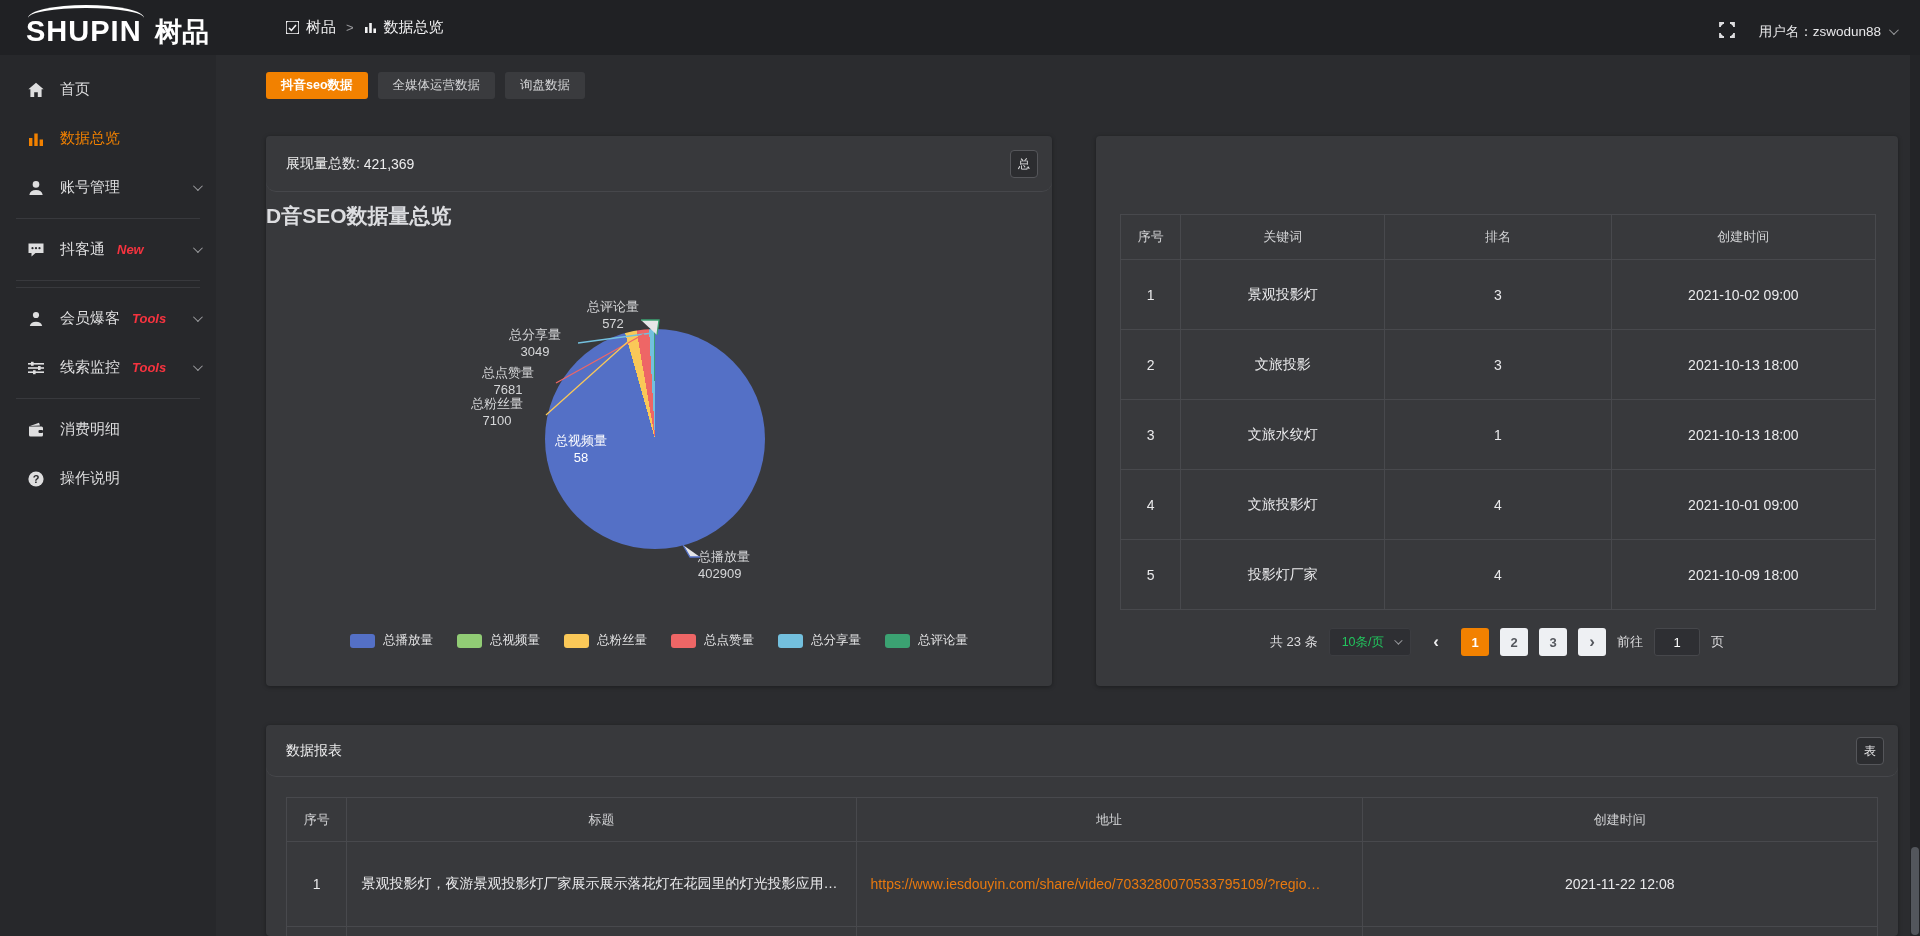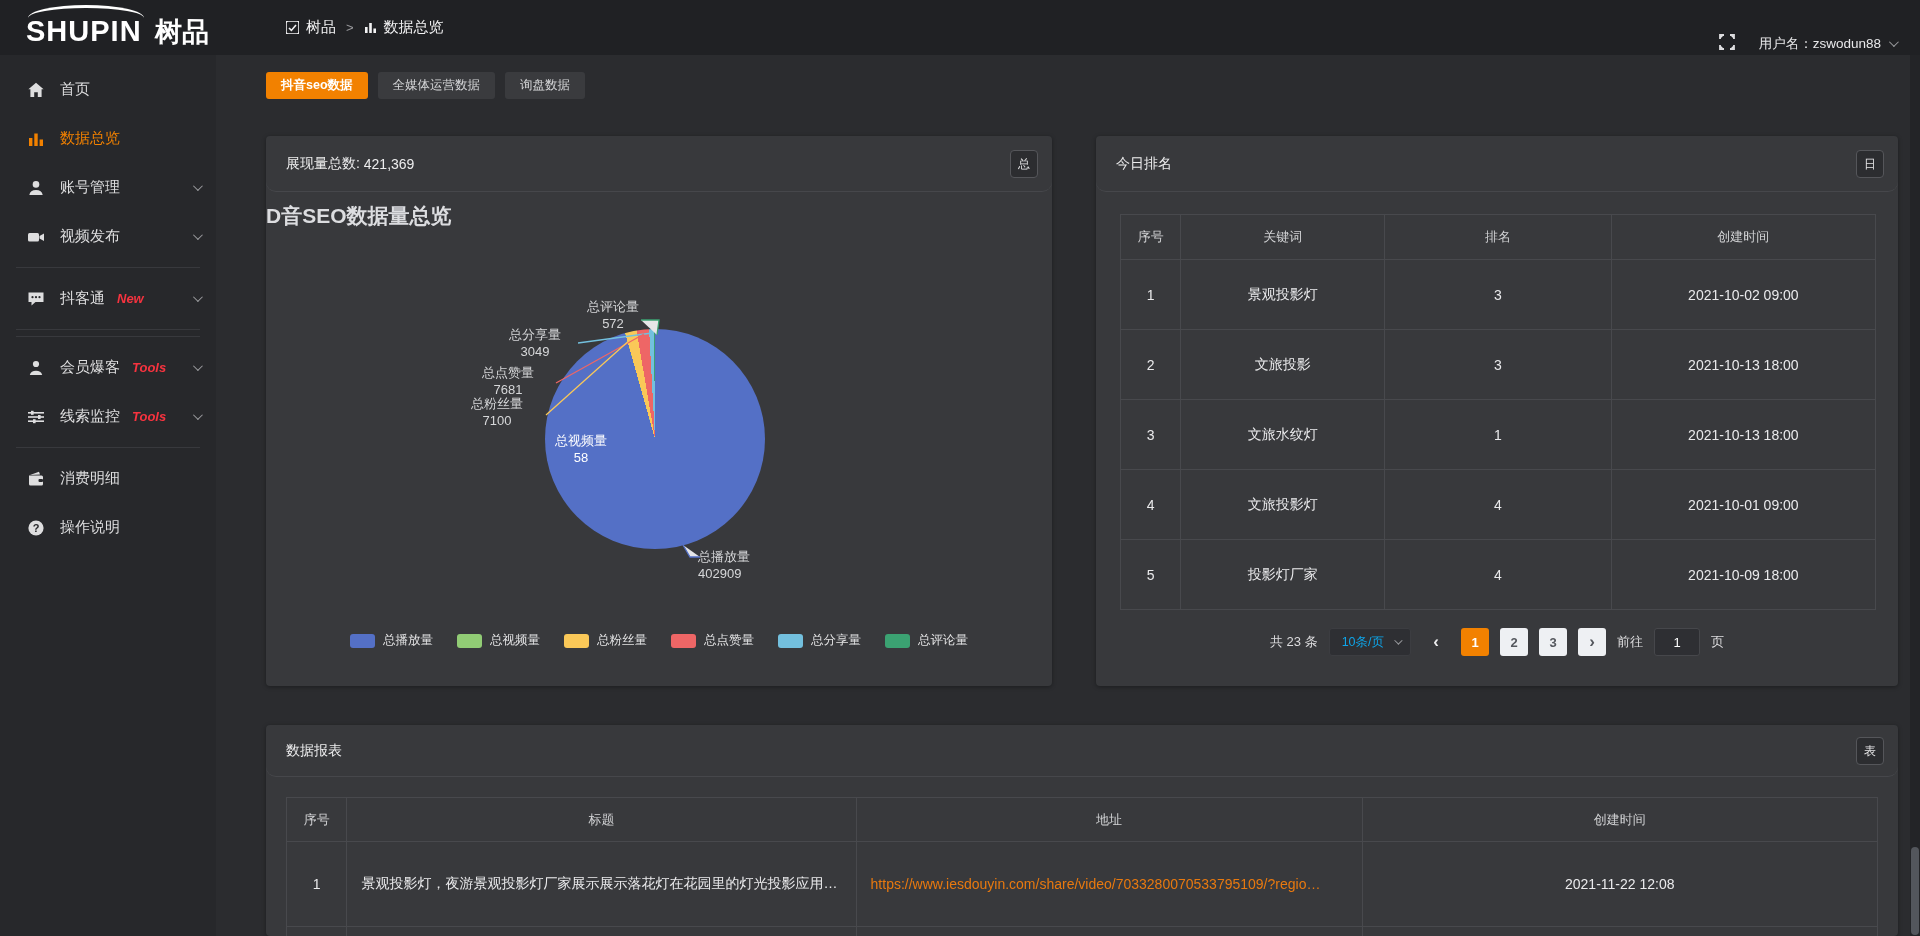--- a/index.html
+++ b/index.html
@@ -8,21 +8,21 @@
 
   
   .topbar { position:absolute; left:0; top:0; width:1920px; height:55px; background:#202124; z-index:5; }
   .logo { position:absolute; left:26px; top:0; height:55px; display:flex; align-items:center; cursor:pointer; }
   .logo-inner { position:relative; padding-top:8px; }
   .logo-arc { position:absolute; left:2px; top:-1px; width:116px; height:13px; border-top:3px solid #fff; border-radius:50% 50% 0 0 / 100% 100% 0 0; }
   .logo-en { font-size:29px; font-weight:700; letter-spacing:1px; color:#fff; }
   .logo-cn { font-size:27px; font-weight:700; color:#fff; margin-left:9px; }
   .breadcrumb { position:absolute; left:286px; top:0; height:55px; display:flex; align-items:center; gap:7px; font-size:15px; color:#f2f2f3; }
   .bc-sep { color:#9a9b9e; font-size:13px; margin:0 3px; }
-  .topbar-right { position:absolute; right:24px; top:16px; height:55px; display:flex; align-items:center; gap:24px; }
+  .topbar-right { position:absolute; right:24px; top:4px; height:55px; display:flex; align-items:center; gap:24px; }
   .user-menu { display:flex; align-items:center; gap:8px; font-size:13.5px; color:#e8e8ea; cursor:pointer; }
   .chev { width:7px; height:7px; border-right:1.5px solid #9a9b9e; border-bottom:1.5px solid #9a9b9e; transform:rotate(45deg) translateY(-2px); display:inline-block; }
 
   
   .sidebar { position:absolute; left:0; top:55px; width:216px; height:881px; background:#27282b; padding-top:10px; z-index:4; }
   .side-item { display:flex; align-items:center; height:49px; padding-left:27px; padding-right:16px; color:#dededf; cursor:pointer; }
   .side-item.active { color:#f28100; }
   .s-icon { width:18px; height:18px; margin-right:15px; flex:0 0 18px; }
   .s-icon svg { width:18px; height:18px; display:block; }
   .s-label { font-size:15px; }
@@ -65,21 +65,21 @@
   th { font-weight:400; font-size:13px; color:#d2d3d5; }
   td { font-size:14px; color:#eaeaec; }
 
   
   .ranking-card { left:1096px; top:136px; width:802px; height:550px; }
   .rk-table { position:absolute; left:24px; top:78px; width:756px; }
   .rk-table th { height:45px; }
   .rk-table td { height:70px; }
 
   .pager { position:absolute; left:0; top:492px; width:100%; display:flex; justify-content:center; align-items:center; gap:11px; font-size:13px; color:#dcdcde; }
-  .pg-size { height:28px; background:#2e2f33; border:1px solid #3c3d41; border-radius:3px; display:flex; align-items:center; gap:10px; padding:0 10px 0 12px; font-size:12.5px; color:#0ea5e9; cursor:pointer; }
+  .pg-size { height:28px; background:#2e2f33; border:1px solid #3c3d41; border-radius:3px; display:flex; align-items:center; gap:10px; padding:0 10px 0 12px; font-size:12.5px; color:#22c55e; cursor:pointer; }
   .pg-size .chev { width:6px; height:6px; }
   .pg-btn { min-width:28px; height:28px; border:none; border-radius:3px; font-size:13px; font-weight:700; display:flex; align-items:center; justify-content:center; cursor:pointer; font-family:inherit; }
   .pg-prev { background:transparent; color:#ededee; font-size:17px; }
   .pg-num { background:#eef0f3; color:#55585e; }
   .pg-num.active { background:#f28100; color:#fff; }
   .pg-next { background:#eef0f3; color:#55585e; font-size:17px; }
   .pg-goto { width:46px; height:28px; background:#2e2f33; border:1px solid #46474b; border-radius:3px; color:#fff; text-align:center; font-size:13px; font-family:inherit; }
 
   
   .report-card { left:266px; top:725px; width:1632px; height:211px; overflow:hidden; }
@@ -166,30 +166,20 @@
   <div class="side-item">
     <span class="s-icon">
         <svg viewBox="0 0 18 18">
           <circle cx="9" cy="5.4" r="3.3"></circle>
           <path d="M2.3 16 a6.8 6 0 0 1 13.4 0 Z"></path>
         </svg>
       </span>
     <span class="s-label">账号管理</span>
     <span class="chev"></span>
   </div>
-  <div class="side-item">
-    <span class="s-icon">
-        <svg viewBox="0 0 18 18">
-          <rect x="1" y="5" width="11" height="8.5" rx="1.5"></rect>
-          <path d="M12.5 8 L17 5.4 V13.1 L12.5 10.5 Z"></path>
-        </svg>
-      </span>
-    <span class="s-label">视频发布</span>
-    <span class="chev"></span>
-  </div>
   <div class="side-divider"></div>
   <div class="side-item">
     <span class="s-icon">
         <svg viewBox="0 0 18 18">
           <path d="M1.5 2.5 H16.5 V12 H8.5 L4.5 15.5 V12 H1.5 Z"></path>
           <circle cx="5.5" cy="7.2" r="1.1" fill="#27282b"></circle>
           <circle cx="9" cy="7.2" r="1.1" fill="#27282b"></circle>
           <circle cx="12.5" cy="7.2" r="1.1" fill="#27282b"></circle>
         </svg>
       </span>
@@ -318,24 +308,20 @@
         <span>总分享量</span>
       </div>
     <div class="lg-item">
         <span class="sw" style="background-color: rgb(59, 162, 114);"></span>
         <span>总评论量</span>
       </div>
   </div>
 </div>
 
 <div class="card ranking-card">
-  <div class="card-hd">
-    <span>今日排名</span>
-    <span class="corner-badge">日</span>
-  </div>
   <table class="rk-table">
     <colgroup>
         <col style="width:8%">
         <col style="width:27%">
         <col style="width:30%">
         <col style="width:35%">
       </colgroup>
     <thead>
       <tr>
         <th>序号</th>

